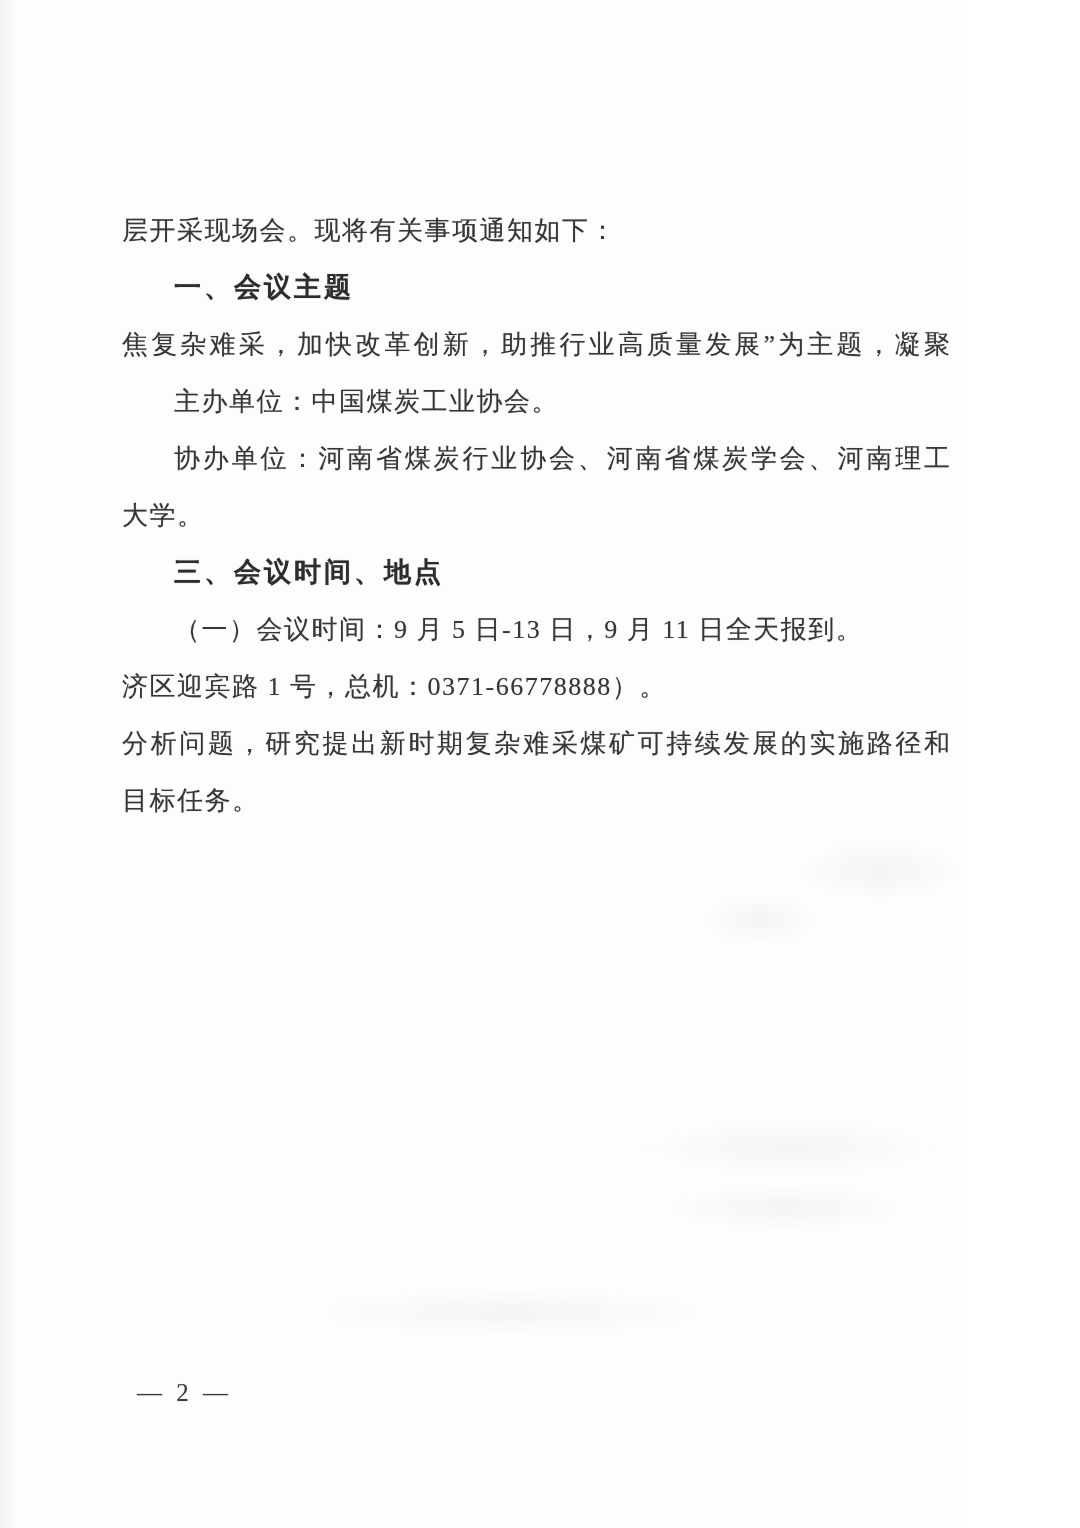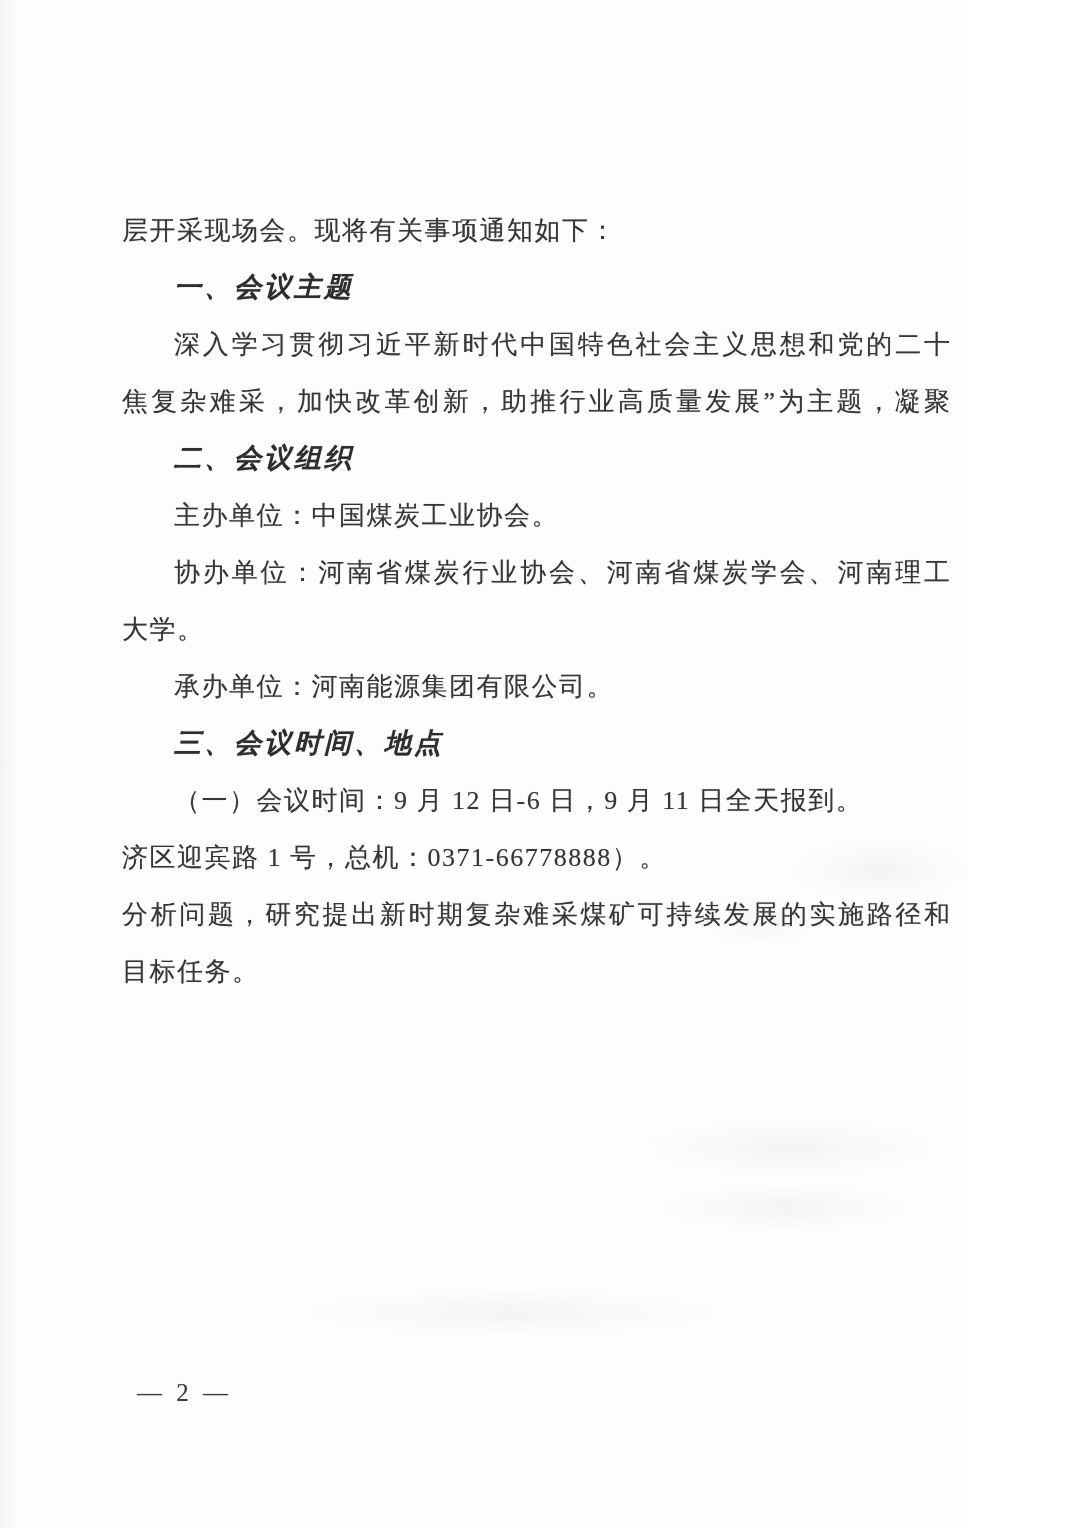--- a/index.html
+++ b/index.html
@@ -59,21 +59,20 @@
   .line.indent {
     padding-left: 52px;
   }
   .line.heading {
     font-family: "Liberation Sans", "DejaVu Sans", sans-serif;
     font-weight: 700;
     font-size: 27px;
     letter-spacing: 3px;
     color: #2d2d2d;
     text-shadow: 0 0 1px rgba(45,45,45,0.5);
-    font-style: italic;
   }
   .footer {
     position: absolute;
     left: 137px;
     top: 1376px;
     font-size: 25px;
     line-height: 34px;
     letter-spacing: 4px;
     color: #3c3c3c;
     text-shadow: 0 0 1px rgba(80,80,80,0.4);
@@ -87,29 +86,26 @@
   <div class="edge-left"></div>
   <div class="smudge s1"></div>
   <div class="smudge s2"></div>
   <div class="smudge s3"></div>
   <div class="smudge s4"></div>
   <div class="smudge s5"></div>
 
   <div class="content">
     <div class="line">层开采现场会。现将有关事项通知如下：</div>
     <div class="line heading indent">一、会议主题</div>
-    <div class="line just indent">深入学习贯彻习近平新时代中国特色社会主义思想和党的二十</div>
     <div class="line just">焦复杂难采，加快改革创新，助推行业高质量发展”为主题，凝聚</div>
-    <div class="line heading indent">二、会议组织</div>
     <div class="line indent">主办单位：中国煤炭工业协会。</div>
     <div class="line just indent">协办单位：河南省煤炭行业协会、河南省煤炭学会、河南理工</div>
     <div class="line">大学。</div>
-    <div class="line indent">承办单位：河南能源集团有限公司。</div>
     <div class="line heading indent">三、会议时间、地点</div>
-    <div class="line indent">（一）会议时间：9 月 12 日-6 日，9 月 11 日全天报到。</div>
+    <div class="line indent">（一）会议时间：9 月 5 日-13 日，9 月 11 日全天报到。</div>
     <div class="line">济区迎宾路 1 号，总机：0371-66778888）。</div>
     <div class="line just">分析问题，研究提出新时期复杂难采煤矿可持续发展的实施路径和</div>
     <div class="line">目标任务。</div>
   </div>
 
   <div class="footer">— 2 —</div>
 
 </div>
 
 </body></html>

